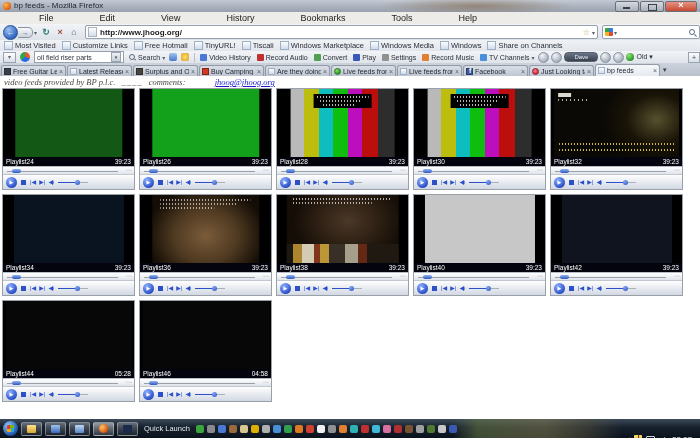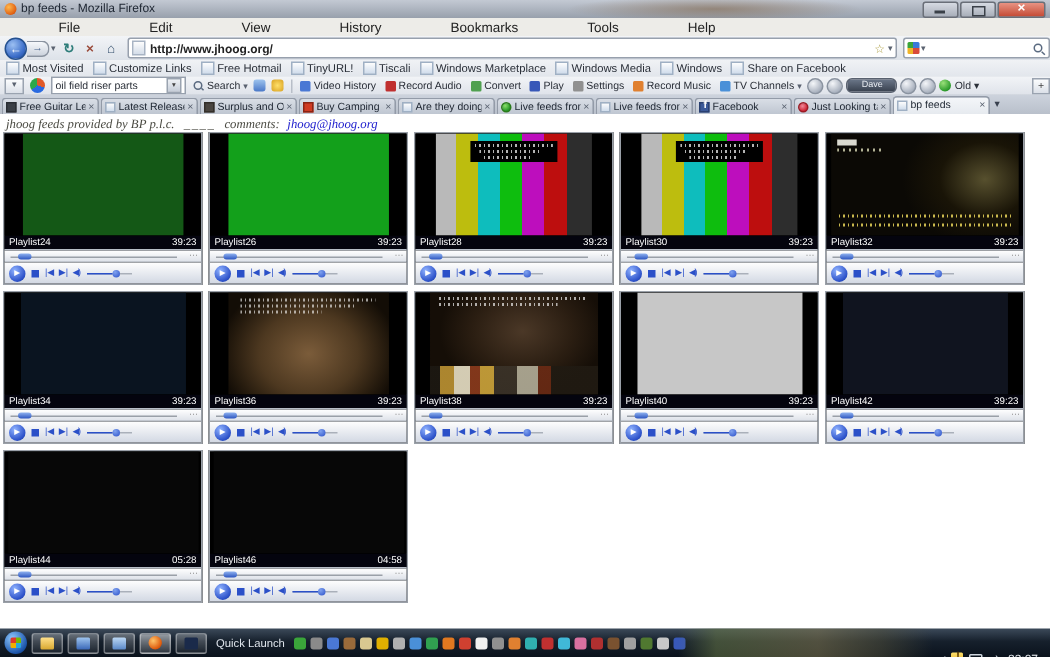--- a/index.html
+++ b/index.html
@@ -107,21 +107,21 @@
   .tclose{font-size:7px;color:#5a6270;flex:0 0 auto;}
   .tclose::before{content:"×";}
   .tab-overflow{margin-left:2px;font-size:7px;color:#39414f;line-height:13px;}
   .tab-overflow::before{content:"▾";}
 
   
   .page{position:absolute;left:0;top:76px;width:700px;height:329px;background:#fff;}
   .phead{position:absolute;left:4px;top:1px;height:10px;font-size:8.5px;font-style:italic;font-family:"Liberation Serif",serif;color:#4a4a42;}
   .psep{letter-spacing:1px;margin:0 4px;}
   .pcomm{margin-right:3px;}
-  .pemail{color:#1a1acc;}
+  .pemail{color:#1a1acc;text-decoration:underline;margin-left:24px;}
 
   .grid{position:absolute;left:2px;top:12px;width:690px;display:flex;flex-wrap:wrap;gap:4px;}
   .player{width:133px;box-sizing:border-box;border:1px solid #9aa0a8;background:#000;}
   .vid{position:relative;height:68px;background:#000;overflow:hidden;}
   .vc{position:absolute;top:0;bottom:0;left:50%;transform:translateX(-50%);width:80%;}
   .v-dgreen{background:#145816;width:82%;}
   .v-green{background:#13a01b;width:82%;}
   .v-bars{width:80%;background:linear-gradient(90deg,#b9b9b9 0 13%,#bdbd0e 13% 27%,#0ebdbd 27% 41%,#0ebd0e 41% 55%,#bd0ebd 55% 69%,#bd0e0e 69% 84%,#2d2d2d 84% 100%);}
   .v-bars::after{content:"";position:absolute;left:50%;top:5px;transform:translateX(-50%);width:58px;height:14px;background-color:#000;
     background-image:repeating-linear-gradient(90deg,rgba(255,255,255,.7) 0 1px,transparent 1px 3px),repeating-linear-gradient(90deg,rgba(255,255,255,.7) 0 1px,transparent 1px 3px),repeating-linear-gradient(90deg,rgba(255,255,255,.7) 0 1px,transparent 1px 3px);
@@ -274,21 +274,21 @@
       <span class="bm">
         <span class="bmic"></span>
         <span class="bmlabel">Windows Media</span>
       </span>
       <span class="bm">
         <span class="bmic"></span>
         <span class="bmlabel">Windows</span>
       </span>
       <span class="bm">
         <span class="bmic"></span>
-        <span class="bmlabel">Share on Facebook</span>
+        <span class="bmlabel">Share on Channels</span>
       </span>
     </div>
 
   <div class="adbar">
     <span class="ad-dd"></span>
     <span class="ad-logo"></span>
     <span class="ad-combo">
       <span class="cv">oil field riser parts</span>
       <span class="cmb-caret"></span>
     </span>
@@ -402,21 +402,21 @@
           <span class="tic ic-page"></span>
           <span class="tlabel">bp feeds</span>
           <span class="tclose"></span>
         </span>
       </span>
     <span class="tab-overflow"></span>
   </div>
 
   <div class="page">
     <div class="phead">
-      <span class="pprov">jhoog feeds provided by BP p.l.c.</span>
+      <span class="pprov">video feeds provided by BP p.l.c.</span>
       <span class="psep">____</span>
       <span class="pcomm">comments:</span>
       <a class="pemail">jhoog@jhoog.org</a>
     </div>
     <div class="grid">
 
     <div class="player">
           <div class="vid">
             <div class="vc v-dgreen"></div>
           </div>

